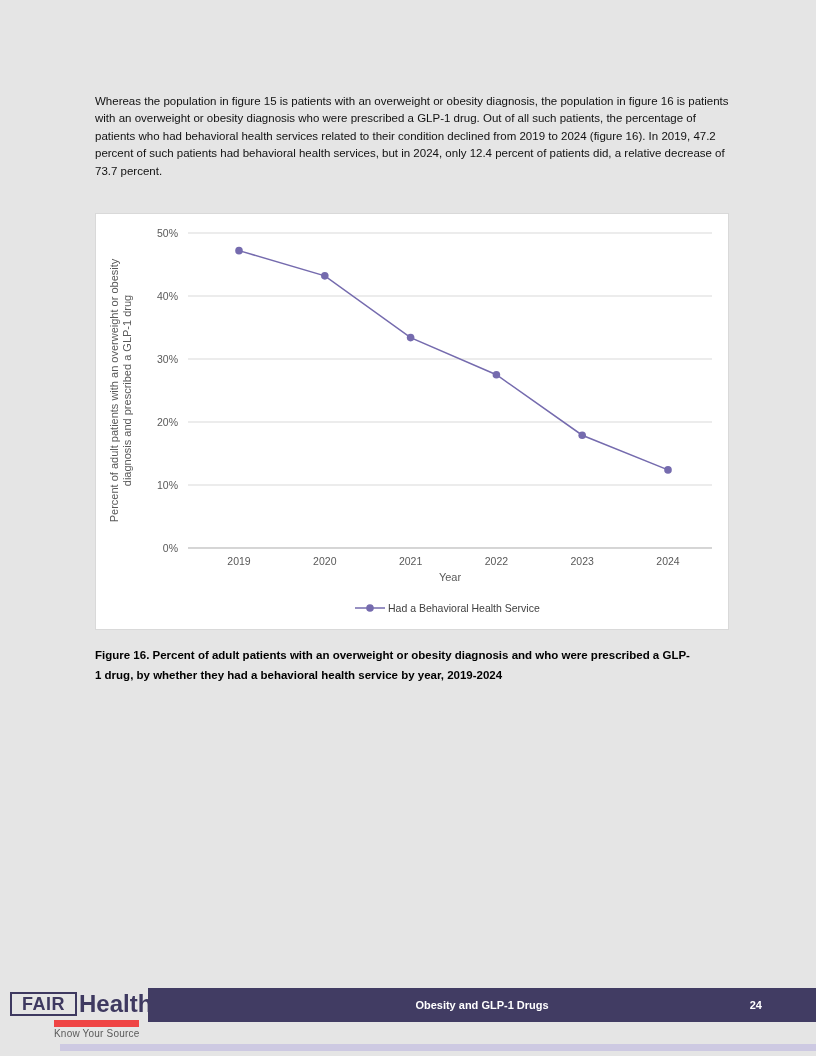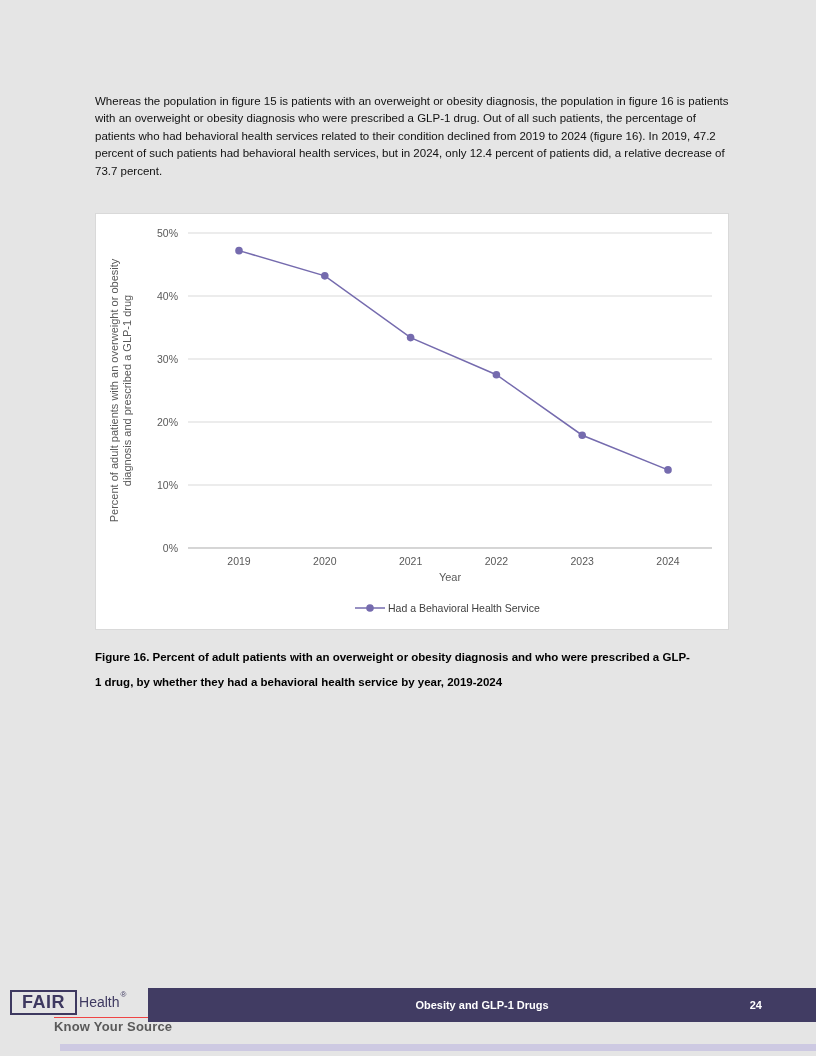--- a/index.html
+++ b/index.html
@@ -13,46 +13,46 @@
   }
 
   .chart-panel {
     position:absolute; left:95px; top:213px; width:634px; height:417px;
     border:1px solid #d9d9d9; background:#ffffff;
   }
   .chart-panel svg { display:block; font-family:"Liberation Sans", sans-serif; }
 
   .caption {
     position:absolute; left:95px; top:645px; width:600px;
-    font-size:11.5px; font-weight:bold; line-height:25px; color:#000000;
+    font-size:11.5px; font-weight:bold; line-height:20px; color:#000000;
   }
 
   .footer-bar {
     position:absolute; left:148px; right:0; top:988px; height:34px;
     display:flex; align-items:center; justify-content:center;
   }
   .footer-title { color:#ffffff; font-size:11px; font-weight:bold; }
   .page-num {
     position:absolute; right:54px; top:0; height:34px;
     display:flex; align-items:center;
     color:#ffffff; font-size:11px; font-weight:bold;
   }
 
   .logo { position:absolute; left:10px; top:990px; }
   .logo-row { display:flex; align-items:center; color:#3e3960; }
   .logo-fair {
     font-weight:bold; font-size:18px; letter-spacing:0.5px;
     border:2px solid #3e3960; padding:0 10px; line-height:1.15;
   }
-  .logo-health { font-weight:normal; font-size:14px; margin-left:2px; }
+  .logo-health { font-weight:bold; font-size:24px; margin-left:2px; }
   .logo-reg { font-size:8px; align-self:flex-start; margin-left:1px; }
   .logo-tagline {
-    font-size:13px; font-weight:bold; color:#5a5a5a;
+    font-size:10px; font-weight:normal; color:#5a5a5a;
     margin-top:2px; margin-left:44px; padding-top:1px;
-    border-top:1px solid #ef4444; width:fit-content; letter-spacing:0.2px;
+    border-top:7px solid #ef4444; width:fit-content; letter-spacing:0.2px;
   }
 
   .accent-strip {
     position:absolute; left:60px; right:0; top:1044px; height:7px;
     background:#cdc9e2;
   }
 </style>
 </head>
 <body>
 

